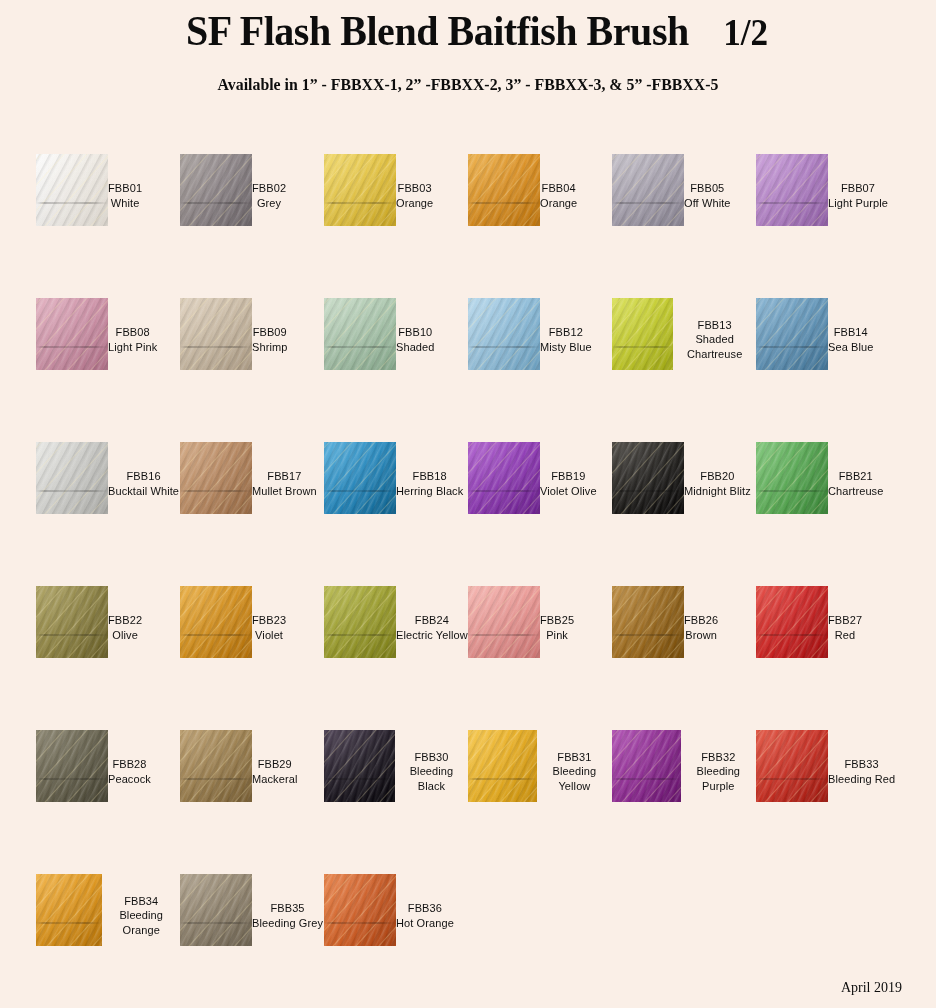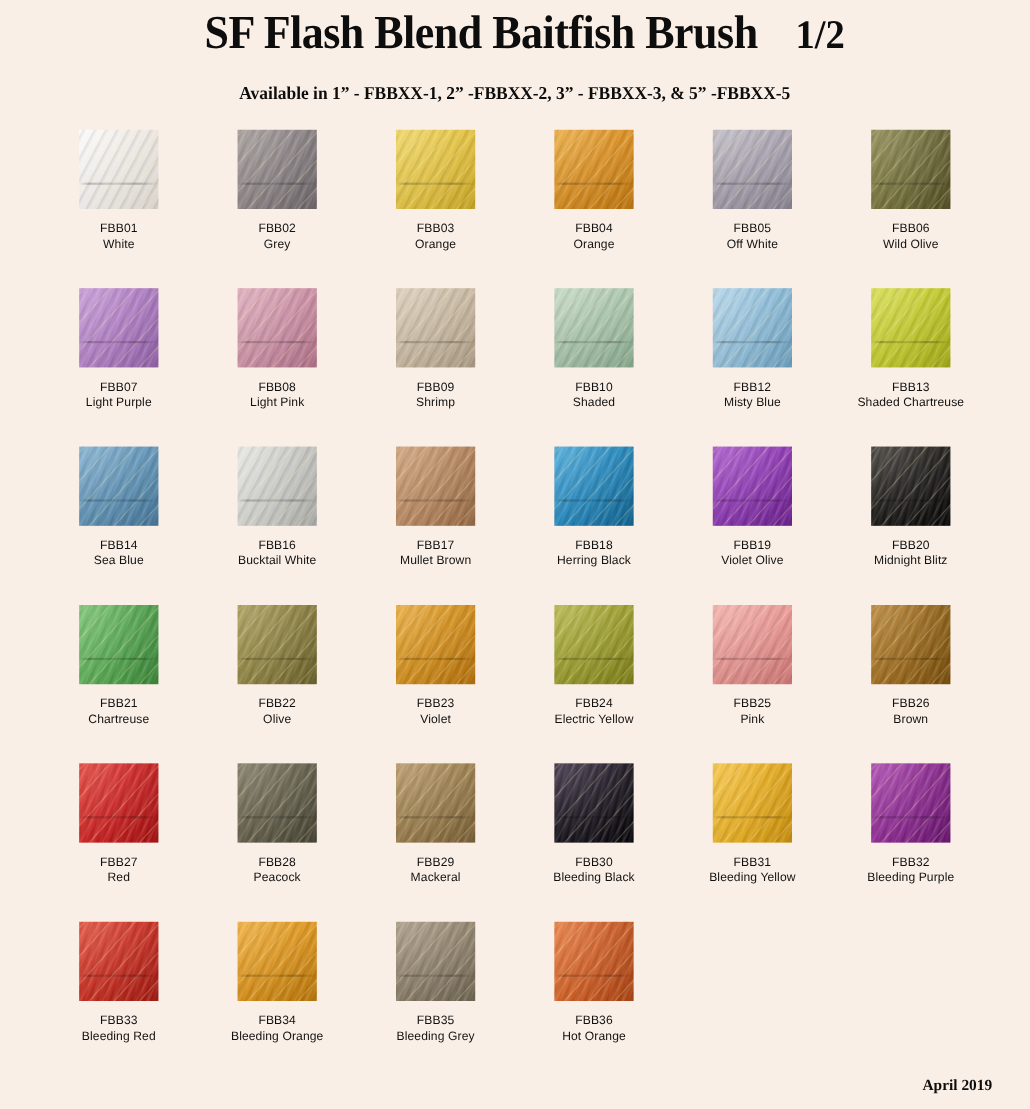--- a/index.html
+++ b/index.html
@@ -59,21 +59,21 @@
   .grid {
     margin: 0 auto;
     padding-top: 23px;
     width: 864px;
     display: grid;
     grid-template-columns: repeat(6, 144px);
     grid-auto-rows: 144px;
   }
   .cell {
     display: flex;
-    flex-direction: column;
+    flex-direction: row;
     align-items: center;
   }
   .swatch {
     width: 72px;
     height: 72px;
     position: relative;
     overflow: hidden;
     background-color: #bbb;
   }
   
@@ -136,21 +136,21 @@
   }
   .code { display: block; }
   .name { display: block; max-width: 110px; }
 
   
   .footer {
     position: absolute;
     right: 34px;
     bottom: 12px;
     font-family: "Liberation Serif", serif;
-    font-weight: bold;
+    font-weight: normal;
     font-size: 14px;
     color: #0d0d0d;
   }
 </style>
 </head>
 <body style="background: rgb(250, 239, 231);">
 
 <div class="header">
   <div class="title-row">
     <span class="title">SF Flash Blend Baitfish Brush</span>
@@ -199,29 +199,20 @@
     <div class="cell">
       <div class="swatch" style="background: linear-gradient(141deg, rgb(189, 184, 194) 0%, rgb(166, 160, 174) 48%, rgb(142, 137, 152) 100%);">
         <div class="seam"></div>
       </div>
       <div class="label">
         <span class="code">FBB05</span>
         <span class="name">Off White</span>
       </div>
     </div>
     <div class="cell">
-      <div class="swatch" style="background: linear-gradient(105deg, rgb(133, 128, 63) 0%, rgb(110, 106, 50) 48%, rgb(84, 79, 34) 100%);">
-        <div class="seam"></div>
-      </div>
-      <div class="label">
-        <span class="code">FBB06</span>
-        <span class="name">Wild Olive</span>
-      </div>
-    </div>
-    <div class="cell">
       <div class="swatch" style="background: linear-gradient(114deg, rgb(196, 145, 214) 0%, rgb(176, 123, 198) 48%, rgb(151, 99, 174) 100%);">
         <div class="seam"></div>
       </div>
       <div class="label">
         <span class="code">FBB07</span>
         <span class="name">Light Purple</span>
       </div>
     </div>
     <div class="cell">
       <div class="swatch" style="background: linear-gradient(123deg, rgb(224, 166, 184) 0%, rgb(207, 143, 166) 48%, rgb(185, 117, 142) 100%);">

